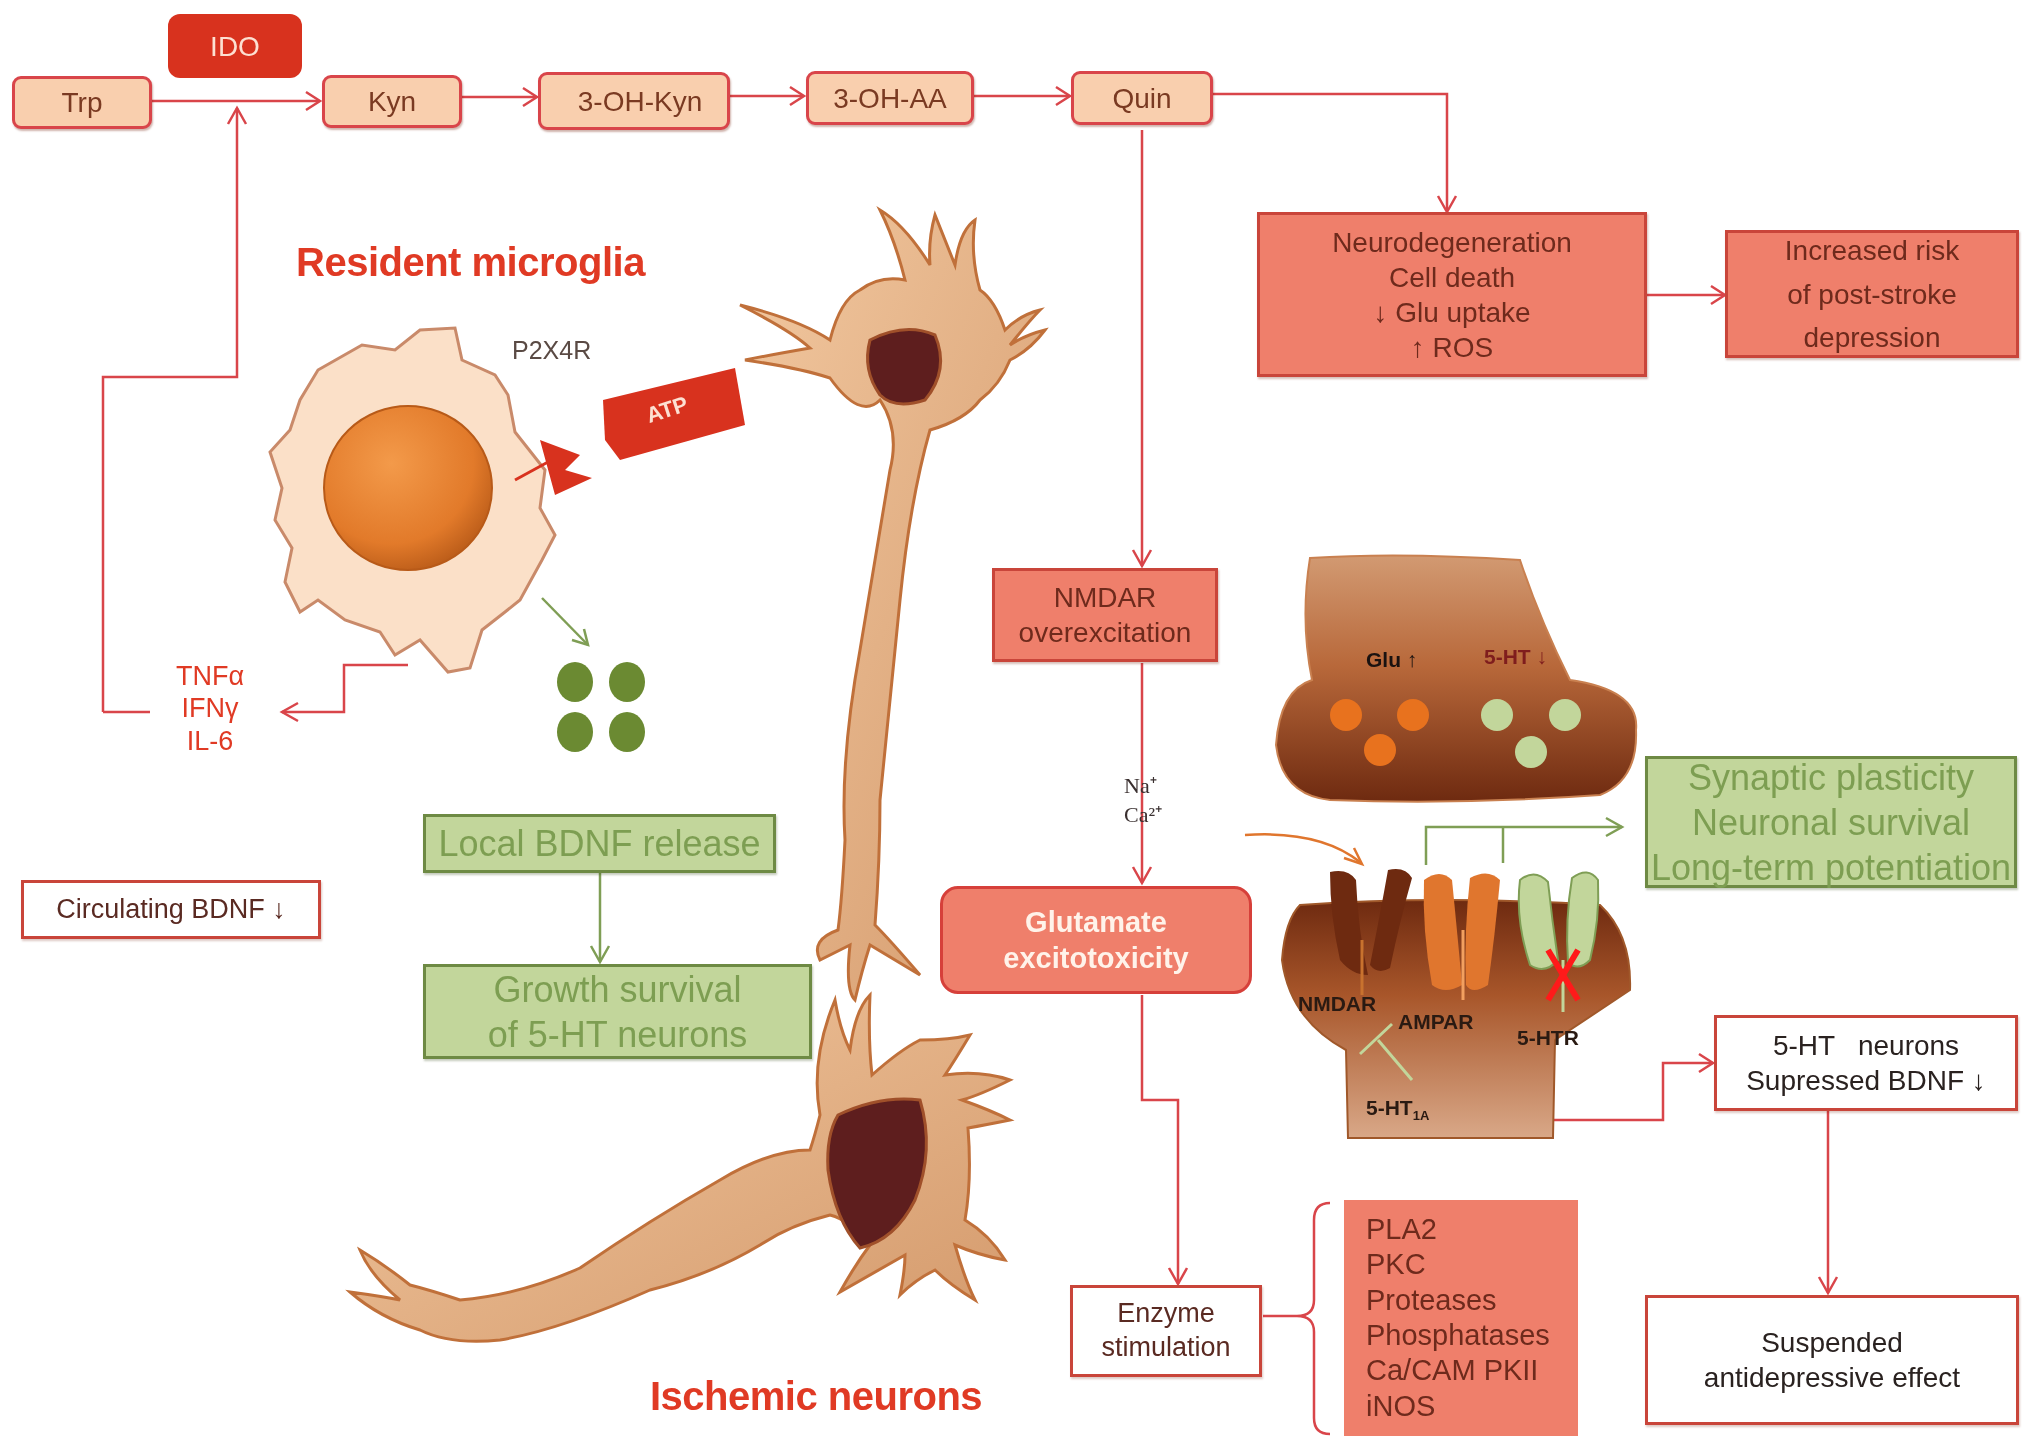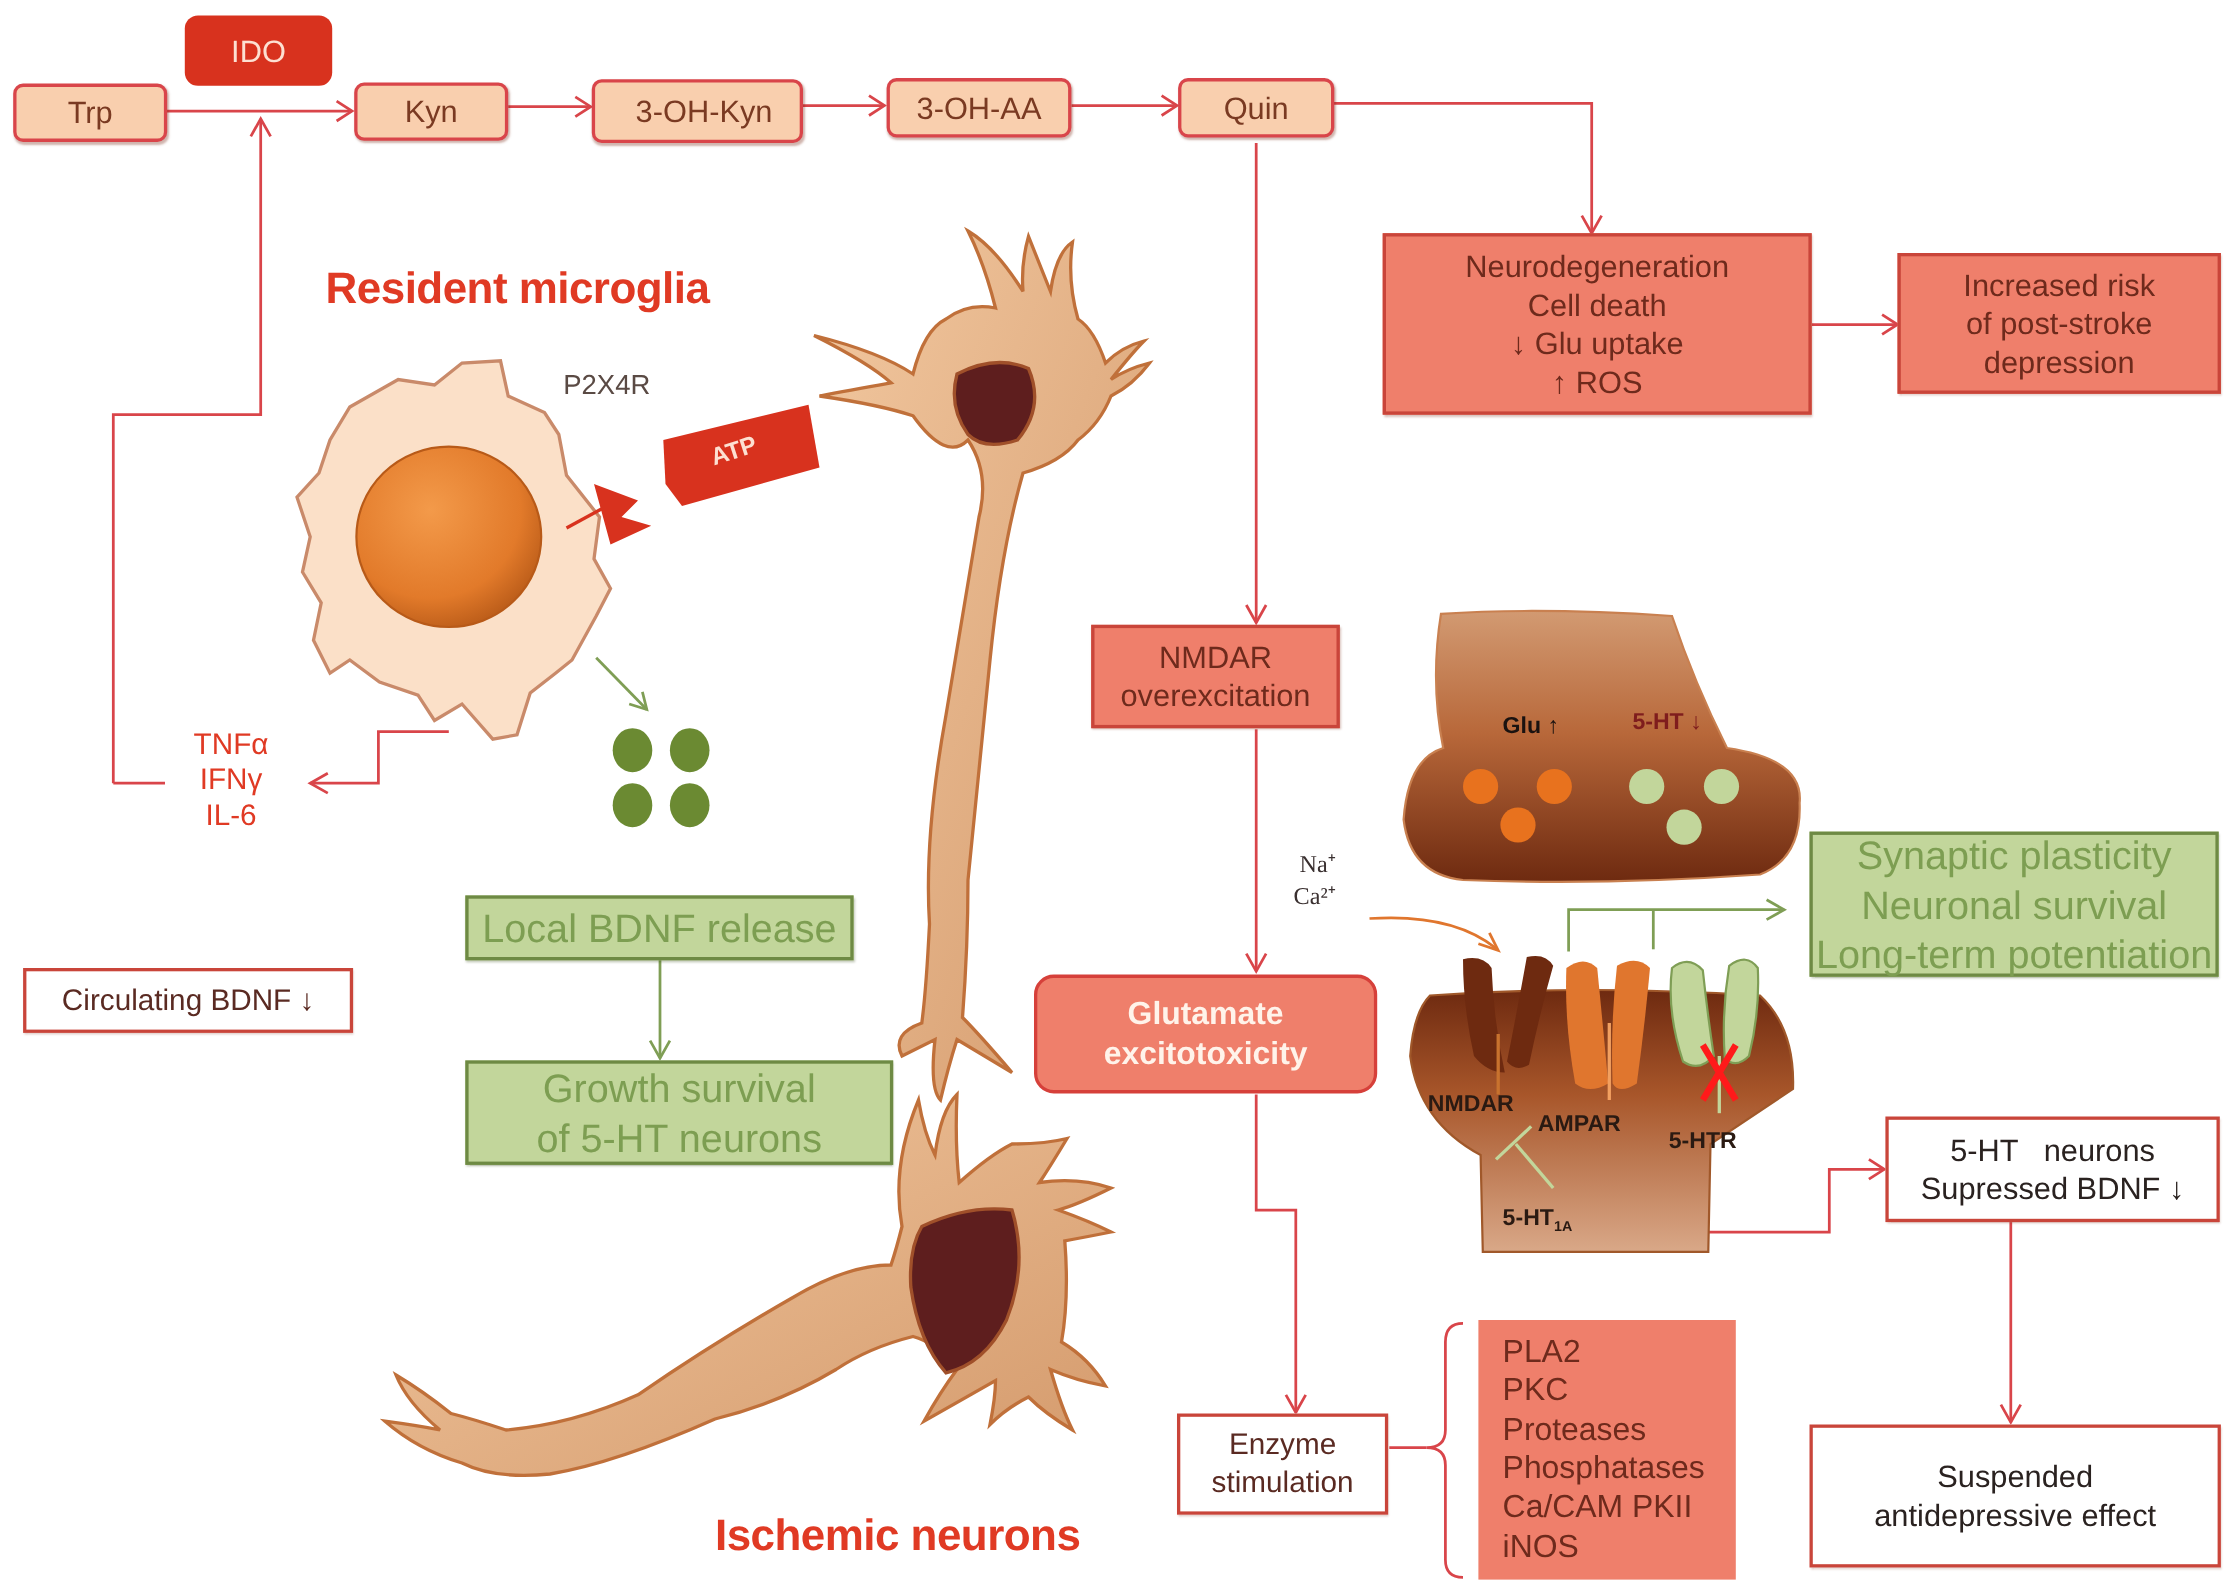--- a/index.html
+++ b/index.html
@@ -216,21 +216,21 @@
   <span>IFNγ</span>
   <span>IL-6</span>
 </div>
 
 <div class="box salmon" style="left:1257px;top:212px;width:390px;height:165px;">
   <span>Neurodegeneration</span>
   <span>Cell death</span>
   <span>↓ Glu uptake</span>
   <span>↑ ROS</span>
 </div>
-<div class="box salmon" style="left:1725px;top:230px;width:294px;height:128px;">
+<div class="box salmon" style="left:1725px;top:230px;width:294px;height:128px;justify-content:space-between;">
   <span>Increased risk</span>
   <span>of post-stroke</span>
   <span>depression</span>
 </div>
 <div class="box salmon" style="left:992px;top:568px;width:226px;height:94px;">
   <span>NMDAR</span>
   <span>overexcitation</span>
 </div>
 <div class="box glutamate" style="left:940px;top:886px;width:312px;height:108px;">
   <span>Glutamate</span>
@@ -267,21 +267,21 @@
   <span>5-HT   neurons</span>
   <span>Supressed BDNF ↓</span>
 </div>
 <div class="box white-dark" style="left:1645px;top:1295px;width:374px;height:130px;">
   <span>Suspended</span>
   <span>antidepressive effect</span>
 </div>
 
 <div class="label glu-label" style="left:1366px;top:648px;">Glu ↑</div>
 <div class="label ht-label" style="left:1484px;top:645px;">5-HT ↓</div>
-<div class="label ions" style="left:1176px;top:772px;text-align:right;">
+<div class="label ions" style="left:1124px;top:772px;">
   <span>Na⁺</span>
   <span>Ca²⁺</span>
 </div>
 <div class="label syn-label" style="left:1298px;top:992px;">NMDAR</div>
 <div class="label syn-label" style="left:1398px;top:1010px;">AMPAR</div>
 <div class="label syn-label" style="left:1517px;top:1026px;">5-HTR</div>
 <div class="label syn-label" style="left:1366px;top:1096px;">
   <span>5-HT</span><sub style="font-size:13px;">1A</sub>
 </div>
 

